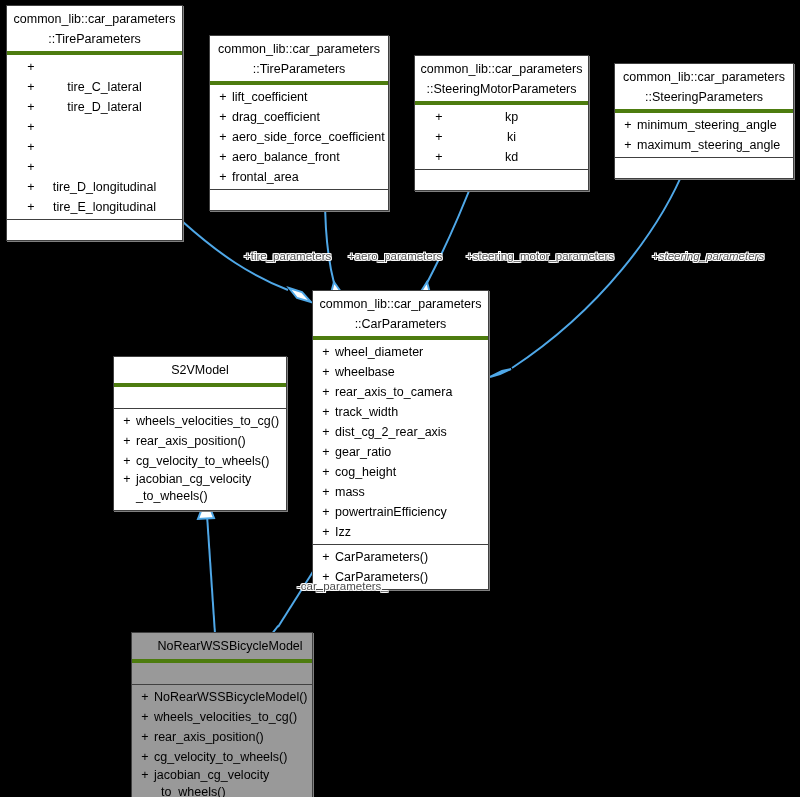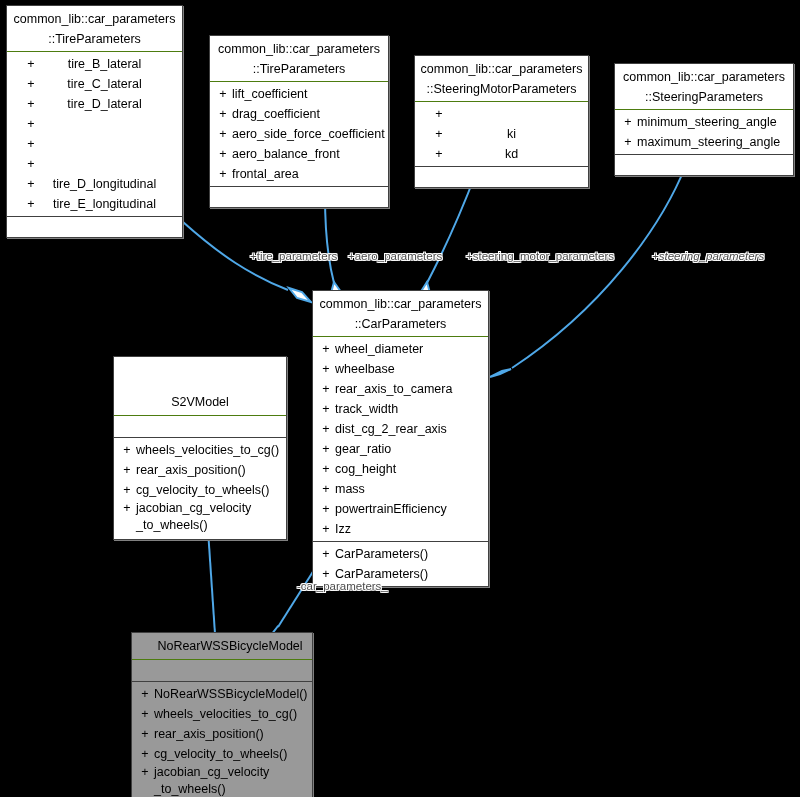--- a/index.html
+++ b/index.html
@@ -33,21 +33,21 @@
   }
   .uml-box.focus {
     background: #999999;
   }
   .title-cell {
     text-align: center;
     font-size: 12.5px;
     color: #000000;
     line-height: 20px;
     padding: 3px 4px 2px 4px;
-    border-bottom: 1px solid #4d7c0f;
+    border-bottom: 4px solid #4d7c0f;
   }
   .title-cell .tl {
     display: block;
     white-space: nowrap;
   }
   .compartment {
     border-bottom: 1px solid #404040;
     padding: 2px 0 2px 0;
   }
   .compartment:last-child {
@@ -125,21 +125,20 @@
   </svg>
 
   <div class="uml-box" style="left:6px; top:5px; width:177px;">
     <div class="title-cell">
       <span class="tl">common_lib::car_parameters</span>
       <span class="tl">::TireParameters</span>
     </div>
     <div class="compartment">
       <div class="member center">
           <span class="vis">+</span>
-          <span class="nm">tire_B_lateral</span>
         </div>
       <div class="member center">
           <span class="vis">+</span>
           <span class="nm">tire_C_lateral</span>
         </div>
       <div class="member center">
           <span class="vis">+</span>
           <span class="nm">tire_D_lateral</span>
         </div>
       <div class="member center">
@@ -194,20 +193,21 @@
   </div>
 
   <div class="uml-box" style="left:414px; top:55px; width:175px;">
     <div class="title-cell">
       <span class="tl">common_lib::car_parameters</span>
       <span class="tl">::SteeringMotorParameters</span>
     </div>
     <div class="compartment">
       <div class="member center">
           <span class="vis">+</span>
+          <span class="nm">kp</span>
         </div>
       <div class="member center">
           <span class="vis">+</span>
           <span class="nm">ki</span>
         </div>
       <div class="member center">
           <span class="vis">+</span>
           <span class="nm">kd</span>
         </div>
     </div>
@@ -285,21 +285,21 @@
           <span class="nm">CarParameters()</span>
         </div>
       <div class="member">
           <span class="vis">+</span>
           <span class="nm">CarParameters()</span>
         </div>
     </div>
   </div>
 
   <div class="uml-box" style="left:113px; top:356px; width:174px;">
-    <div class="title-cell" style="line-height:19px; padding:4px 4px 3px 4px;margin-top:32px;">
+    <div class="title-cell" style="line-height:19px; padding:4px 4px 3px 4px;">
       <span class="tl">S2VModel</span>
     </div>
     <div class="compartment empty" style="height:17px;"></div>
     <div class="compartment">
       <div class="member">
           <span class="vis">+</span>
           <span class="nm">wheels_velocities_to_cg()</span>
         </div>
       <div class="member">
           <span class="vis">+</span>
@@ -340,19 +340,19 @@
           <span class="nm">cg_velocity_to_wheels()</span>
         </div>
       <div class="member wrap" style="padding-bottom:3px;">
           <span class="vis">+</span>
           <span class="nm" style="white-space:pre-line;">jacobian_cg_velocity
 _to_wheels()</span>
         </div>
     </div>
   </div>
 
-  <div class="edge-label" style="left:250px; top:250px;">+tire_parameters</div>
+  <div class="edge-label" style="left:244px; top:250px;">+tire_parameters</div>
   <div class="edge-label" style="left:348px; top:250px;">+aero_parameters</div>
   <div class="edge-label" style="left:466px; top:250px;">+steering_motor_parameters</div>
   <div class="edge-label" style="left:652px; top:250px;font-style:italic;">+steering_parameters</div>
   <div class="edge-label" style="left:297px; top:580px;">-car_parameters_</div>
 
 </div>
 
 </body></html>

